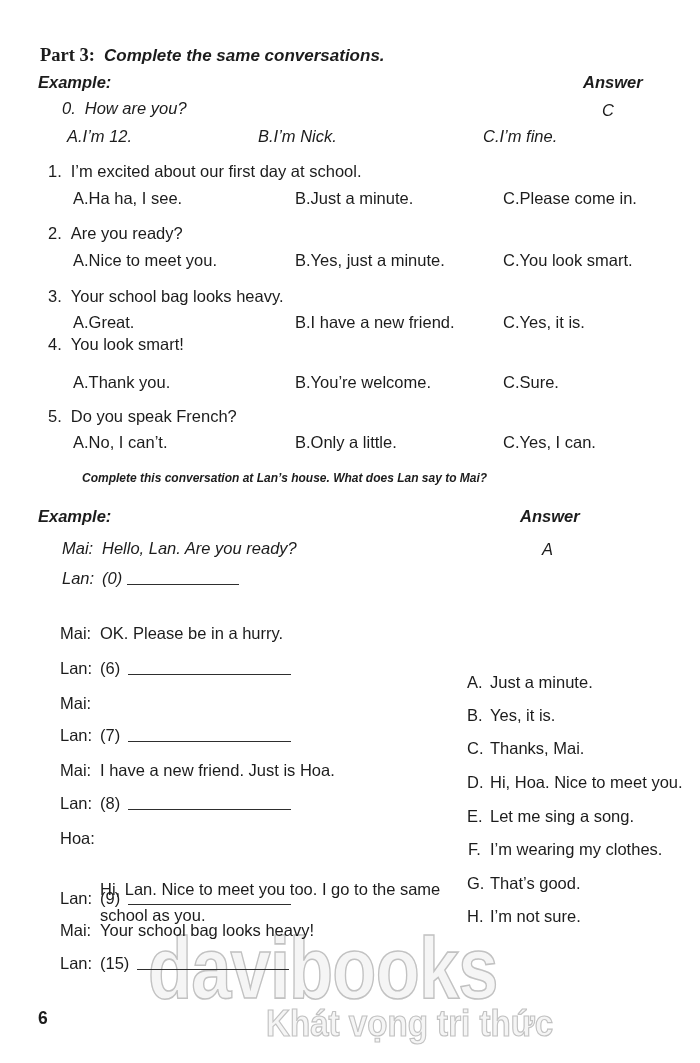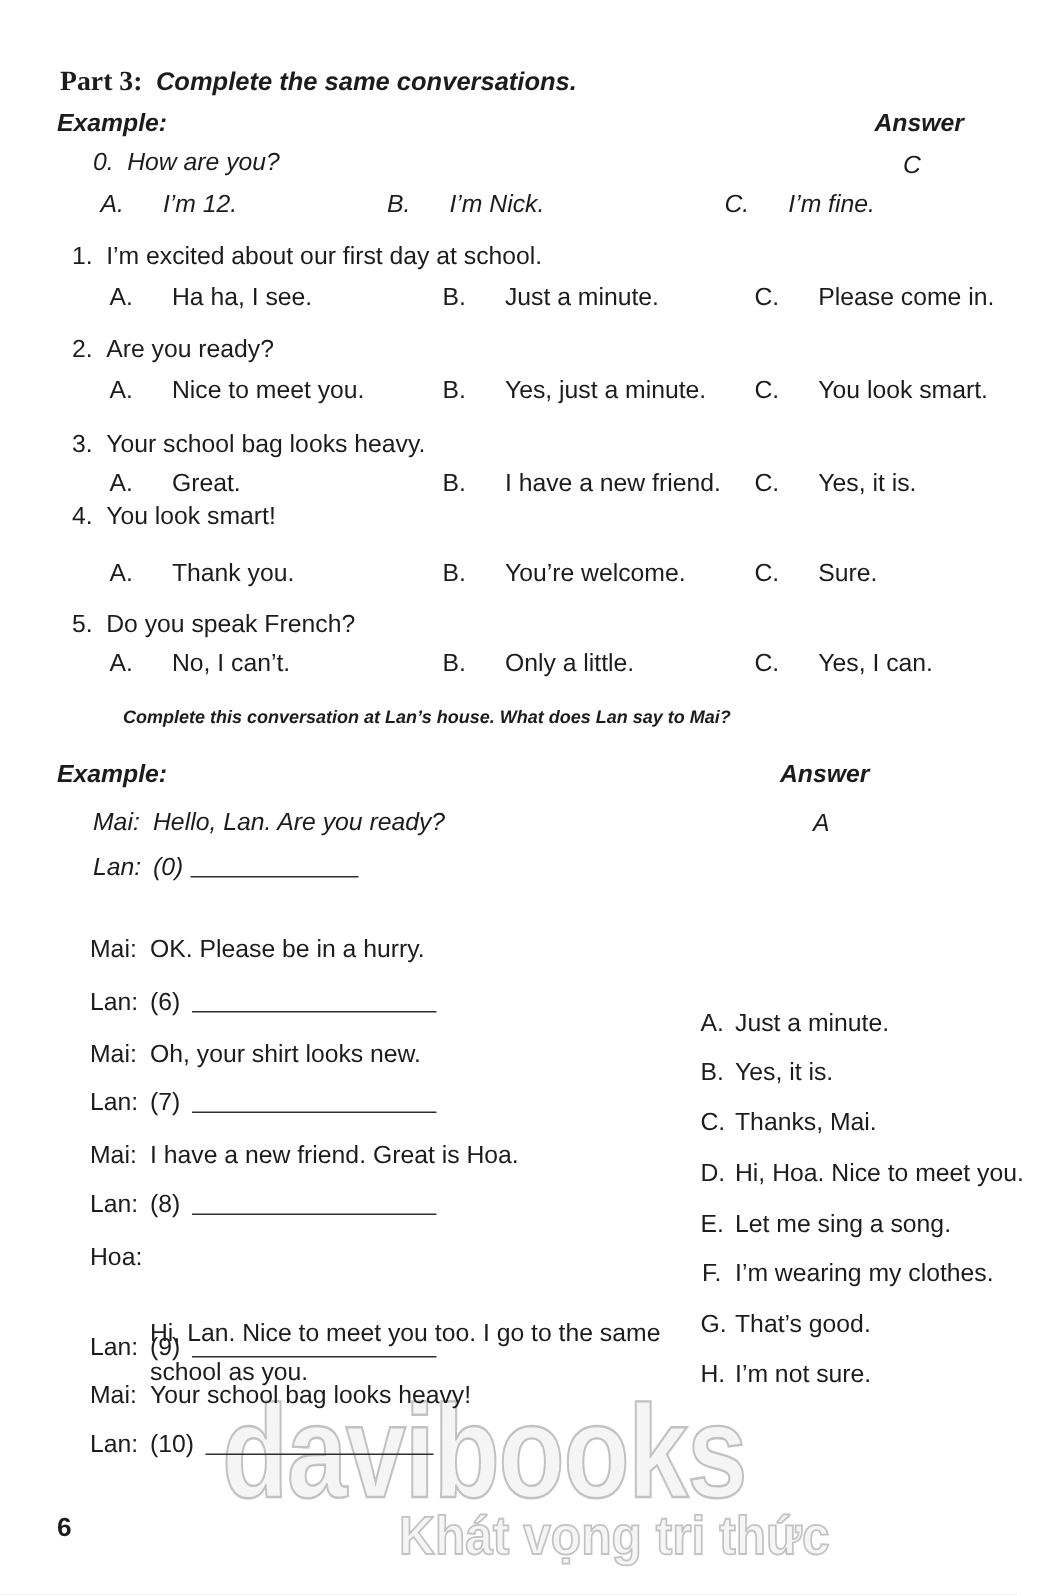--- a/index.html
+++ b/index.html
@@ -6,21 +6,21 @@
   .page{
     position:relative;width:700px;height:1063px;background:#ffffff;
     font-family:"Liberation Sans",sans-serif;color:#1c1c1c;overflow:hidden;
     margin:0 auto;
   }
   .pos{position:absolute;line-height:20px;font-size:16.5px;white-space:nowrap;z-index:2;}
   .it{font-style:italic;}
   .bi{font-weight:bold;font-style:italic;}
   .serifb{font-family:"Liberation Serif",serif;font-weight:bold;font-size:18.5px;}
   .head-instr{font-weight:bold;font-style:italic;font-size:17px;margin-left:9px;}
-  .otxt{margin-left:26px;}
+  .otxt{margin-left:0;}
   .ntxt{margin-left:9px;}
   .blank{position:absolute;height:16px;border-bottom:1.9px solid #2e2e2e;z-index:2;}
   .wrapblock{white-space:normal;line-height:26px;width:366px;margin-top:48px;}
   .wm{
     position:absolute;font-weight:bold;z-index:1;transform-origin:left top;
     color:rgba(192,192,192,0.16);-webkit-text-stroke:1.6px #c2c2c2;
     font-family:"Liberation Sans",sans-serif;white-space:nowrap;
   }
   #wm1{left:148px;top:918px;font-size:88px;letter-spacing:-1px;transform:scaleX(0.82);line-height:100px;}
   #wm2{left:266px;top:1002px;font-size:36px;-webkit-text-stroke:1.2px #c2c2c2;transform:scaleX(0.92);line-height:44px;}
@@ -135,45 +135,44 @@
   <div class="blank" style="left:127px;top:568px;width:112px;"></div>
 
   <span class="pos" style="left:60px;top:623px;">Mai:</span>
   <span class="pos" style="left:100px;top:623px;">OK. Please be in a hurry.</span>
 
   <span class="pos" style="left:60px;top:658px;">Lan:</span>
   <span class="pos" style="left:100px;top:658px;">(6)</span>
   <div class="blank" style="left:128px;top:658px;width:163px;"></div>
 
   <span class="pos" style="left:60px;top:693px;">Mai:</span>
-  <span class="pos" style="left:100px;top:693px;">Oh, your shirt looks new.</span>
 
   <span class="pos" style="left:60px;top:725px;">Lan:</span>
   <span class="pos" style="left:100px;top:725px;">(7)</span>
   <div class="blank" style="left:128px;top:725px;width:163px;"></div>
 
   <span class="pos" style="left:60px;top:760px;">Mai:</span>
-  <span class="pos" style="left:100px;top:760px;">I have a new friend. Great is Hoa.</span>
+  <span class="pos" style="left:100px;top:760px;">I have a new friend. Just is Hoa.</span>
 
   <span class="pos" style="left:60px;top:793px;">Lan:</span>
   <span class="pos" style="left:100px;top:793px;">(8)</span>
   <div class="blank" style="left:128px;top:793px;width:163px;"></div>
 
   <span class="pos" style="left:60px;top:828px;">Hoa:</span>
   <span class="pos wrapblock" style="left:100px;top:828px;">Hi, Lan. Nice to meet you too. I go to the same school as you.</span>
 
   <span class="pos" style="left:60px;top:888px;">Lan:</span>
   <span class="pos" style="left:100px;top:888px;">(9)</span>
   <div class="blank" style="left:128px;top:888px;width:163px;"></div>
 
   <span class="pos" style="left:60px;top:920px;">Mai:</span>
   <span class="pos" style="left:100px;top:920px;">Your school bag looks heavy!</span>
 
   <span class="pos" style="left:60px;top:953px;">Lan:</span>
-  <span class="pos" style="left:100px;top:953px;">(10)</span>
+  <span class="pos" style="left:100px;top:953px;">(15)</span>
   <div class="blank" style="left:137px;top:953px;width:152px;"></div>
 
   <span class="pos" style="left:467px;top:672px;">A.</span>
   <span class="pos" style="left:490px;top:672px;">Just a minute.</span>
 
   <span class="pos" style="left:467px;top:705px;">B.</span>
   <span class="pos" style="left:490px;top:705px;">Yes, it is.</span>
 
   <span class="pos" style="left:467px;top:738px;">C.</span>
   <span class="pos" style="left:490px;top:738px;">Thanks, Mai.</span>

